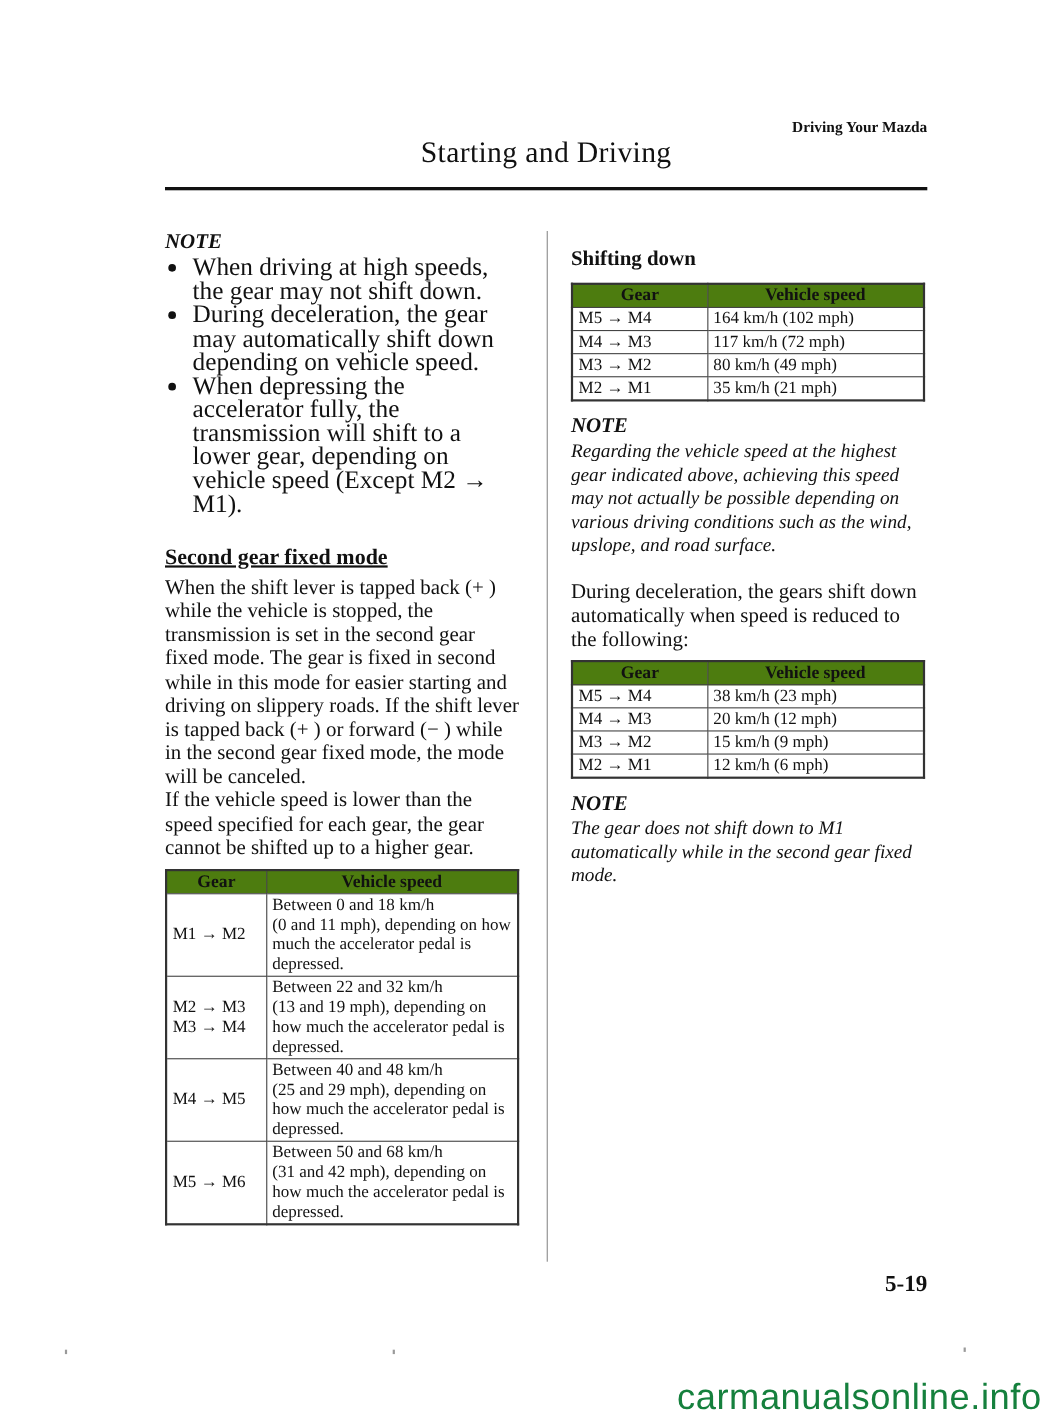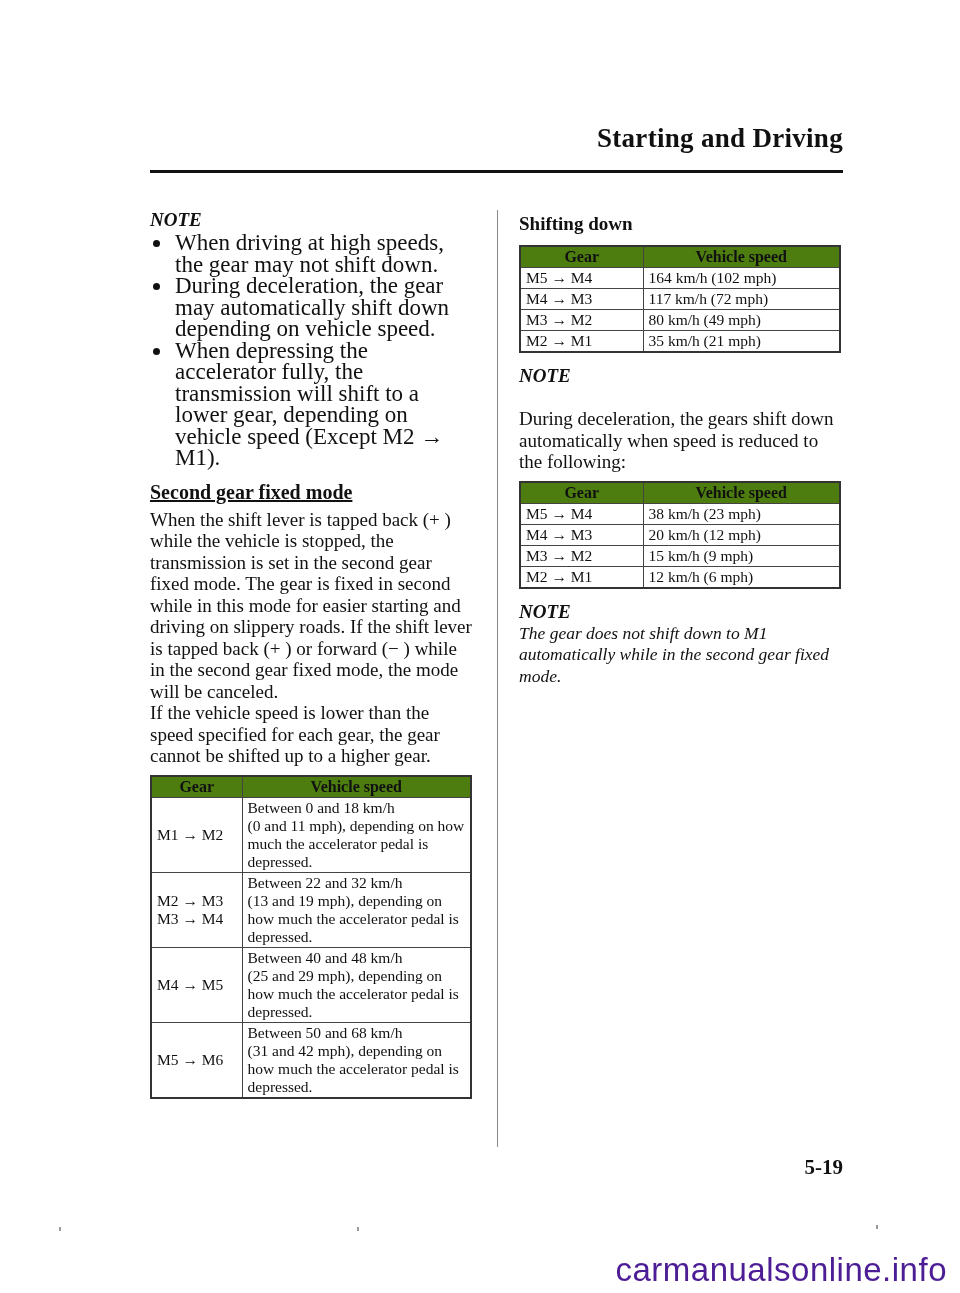--- a/index.html
+++ b/index.html
@@ -13,42 +13,42 @@
     overflow:hidden;
     margin:0 auto;
   }
   
   .hdr-small {
     position:absolute; top:109px; left:150px; width:693px;
     text-align:right; font-size:14px; font-weight:bold;
   }
   .hdr-title {
     position:absolute; top:123px; left:150px; width:693px;
-    text-align:right; font-size:27px; font-weight:bold; letter-spacing:.3px;
+    text-align:center; font-size:27px; font-weight:normal; letter-spacing:.3px;
   }
   .hdr-rule {
     position:absolute; top:170px; left:150px; width:693px; height:3px;
     background:#111;
   }
   
   .col { position:absolute; top:205px; width:322px; }
   .col-left  { left:150px; }
   .col-right { left:519px; }
   .col-divider {
     position:absolute; top:210px; left:497px; width:1px; height:937px;
     background:#8a8a8a;
   }
   
   .note-label { font-weight:bold; font-style:italic; font-size:19px; margin-top:4px; }
   .note-body  { font-style:italic; font-size:17.5px; line-height:21.5px; }
   ul.note-list { list-style:disc outside; padding-left:23px; margin-top:1px; }
   ul.note-list li { font-size:23px; line-height:21.5px; padding-left:2px; }
   .heading-u {
     font-size:20px; font-weight:bold; text-decoration:underline;
-    margin:12px 0 5px 0;
+    margin:27px 0 5px 0;
   }
   .subheading { font-size:19px; font-weight:bold; margin:12px 0 4px 0; }
   .body-par { font-size:19px; line-height:21.5px; }
   .gap-md { margin-top:12px; }
   .gap-lg { margin-top:21px; }
   
   table.spec {
     border-collapse:collapse; width:100%;
     border:2px solid #333;
     margin-top:8px;
@@ -67,32 +67,33 @@
   .t-down .c-gear { width:123px; }
   .t-down td { height:21px; }
   
   .page-num {
     position:absolute; top:1155px; left:150px; width:693px;
     text-align:right; font-size:21px; font-weight:bold;
   }
   .watermark {
     position:absolute; right:13px; bottom:4px;
     font-family:"Liberation Sans", sans-serif;
-    font-size:33px; color:#4c1d95; letter-spacing:.5px;margin-top:18px;
+    font-size:33px; color:#15803d; letter-spacing:.5px;margin-top:18px;
   }
   .reg-mark { position:absolute; width:2px; height:4px; background:#9a9a9a; }
   .reg-1 { left:59px;  top:1227px; }
   .reg-2 { left:357px; top:1227px; }
   .reg-3 { left:876px; top:1225px; }
 </style>
 </head>
 <body>
 
 <div class="page">
 
+  <div class="hdr-small">Driving Your Mazda</div>
   <div class="hdr-title">Starting and Driving</div>
   <div class="hdr-rule"></div>
 
   <div class="col-divider"></div>
 
   <div class="col col-left">
 
     <div class="note-label">NOTE</div>
     <ul class="note-list">
       <li>When driving at high speeds, the gear may not shift down.</li>
@@ -132,21 +133,21 @@
         <td class="pre">Between 50 and 68 km/h
 (31 and 42 mph), depending on how much the accelerator pedal is depressed.</td>
       </tr>
     </tbody>
       </table>
 
   </div>
 
   <div class="col col-right">
 
-    <div class="subheading" style="margin-top:8px;">Shifting down</div>
+    <div class="subheading" style="margin-top:20px;">Shifting down</div>
 
     <table class="spec t-down" style="margin-top:10px;">
       <tbody>
           <tr>
         <th class="c-gear">Gear</th>
         <th>Vehicle speed</th>
       </tr>
       <tr>
         <td class="c-gear">M5 → M4</td>
         <td>164 km/h (102 mph)</td>
@@ -160,20 +161,21 @@
         <td>80 km/h (49 mph)</td>
       </tr>
       <tr>
         <td class="c-gear">M2 → M1</td>
         <td>35 km/h (21 mph)</td>
       </tr>
     </tbody>
       </table>
 
     <div class="note-label gap-md">NOTE</div>
+    <div class="note-body">Regarding the vehicle speed at the highest gear indicated above, achieving this speed may not actually be possible depending on various driving conditions such as the wind, upslope, and road surface.</div>
 
     <div class="body-par gap-lg">During deceleration, the gears shift down automatically when speed is reduced to the following:</div>
 
     <table class="spec t-down">
       <tbody>
           <tr>
         <th class="c-gear">Gear</th>
         <th>Vehicle speed</th>
       </tr>
       <tr>

